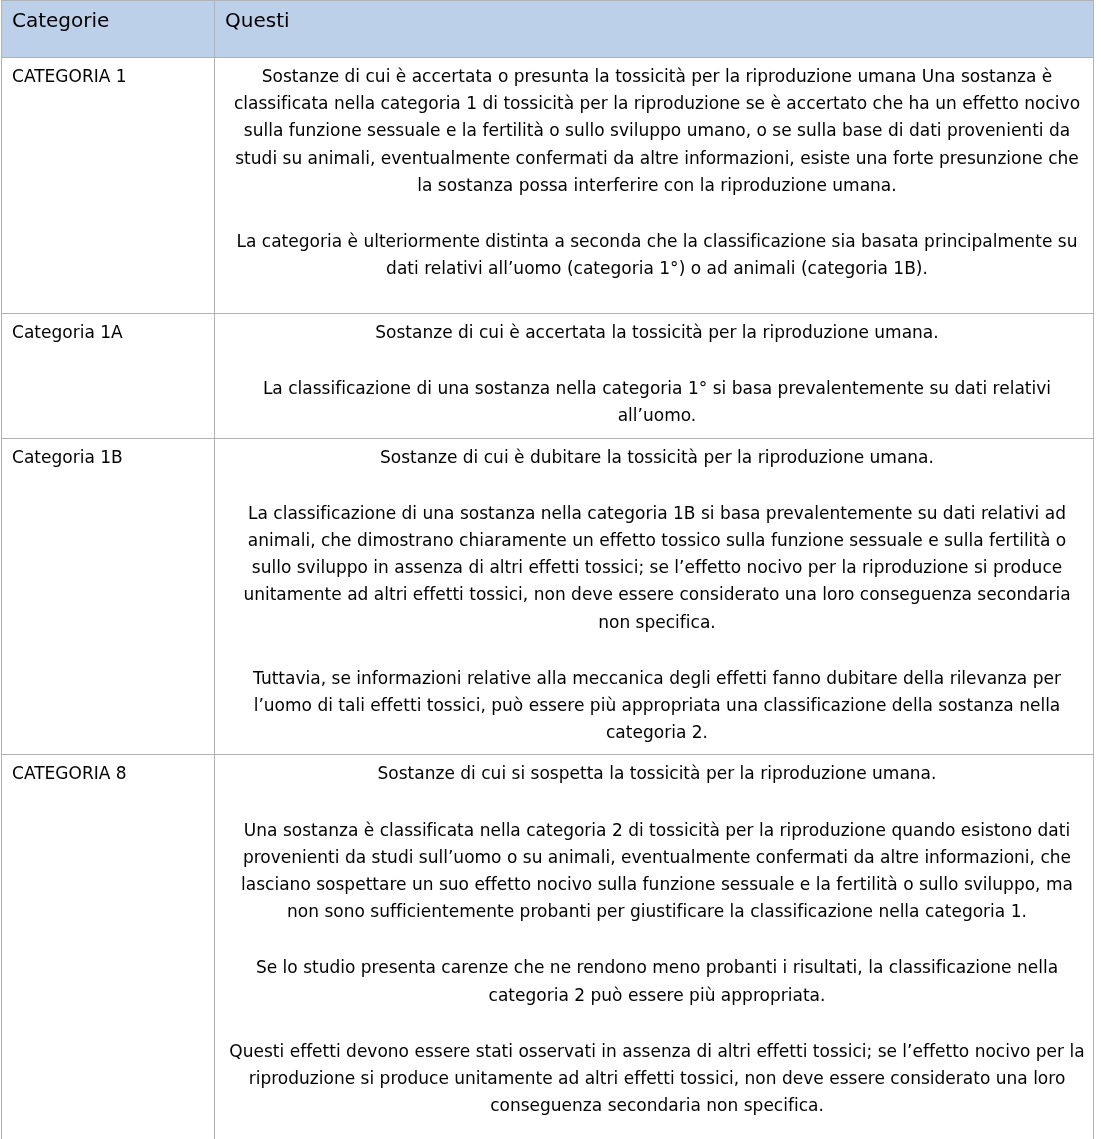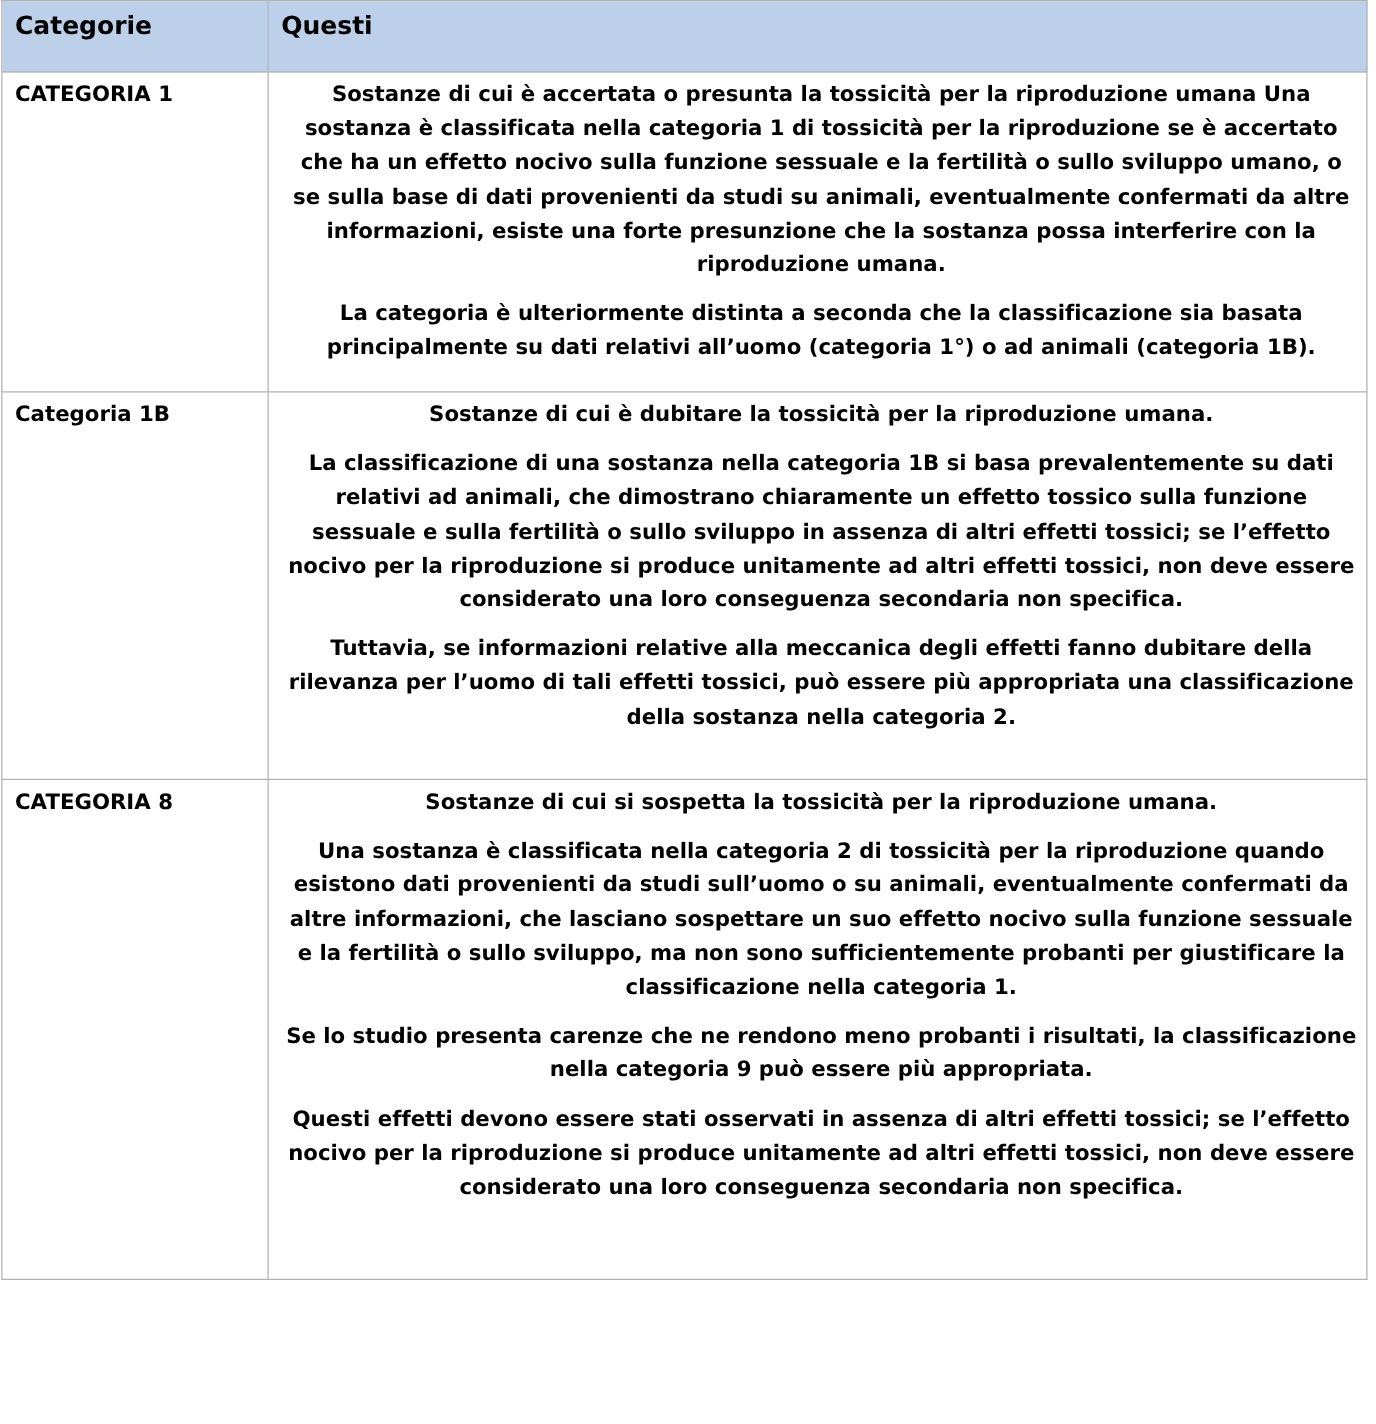--- a/index.html
+++ b/index.html
@@ -22,21 +22,21 @@
   }
   .doc-table col.col-cat { width: 213px; }
   .doc-table col.col-cri { width: 879px; }
 
   .doc-table th,
   .doc-table td {
     border: 1px solid #b2b2b2;
     vertical-align: top;
     padding: 0;
     text-align: left;
-    font-weight: bold;
+    font-weight: normal;
   }
 
   thead th {
     background: #bdd0e9;
     height: 56px;
   }
   thead th .cell-inner {
     padding: 6px 8px 0 10px;
     font-size: 20px;
     line-height: 26px;
@@ -51,21 +51,21 @@
   tbody td.cat-cell .cell-inner {
     padding-left: 10px;
     white-space: nowrap;
   }
   tbody td.cri-cell .cell-inner {
     padding-left: 12px;
     padding-right: 6px;
   }
 
   .para { margin: 0; text-align: center; }
-  .para + .para { margin-top: 12px; }
+  .para + .para { margin-top: 29px; }
 
   
   tr.row-cat1    td { height: 255px; }
   tr.row-cat1a   td { height: 116px; }
   tr.row-cat1b   td { height: 309px; }
   tr.row-cat2    td { height: 399px; }
 </style>
 </head>
 <body>
 
@@ -91,20 +91,31 @@
         <div class="cell-inner">CATEGORIA 1</div>
       </td>
       <td class="cri-cell">
         <div class="cell-inner">
           <p class="para">Sostanze di cui è accertata o presunta la tossicità per la riproduzione umana Una sostanza è classificata nella categoria 1 di tossicità per la riproduzione se è accertato che ha un effetto nocivo sulla funzione sessuale e la fertilità o sullo sviluppo umano, o se sulla base di dati provenienti da studi su animali, eventualmente confermati da altre informazioni, esiste una forte presunzione che la sostanza possa interferire con la riproduzione umana.</p>
           <p class="para">La categoria è ulteriormente distinta a seconda che la classificazione sia basata principalmente su dati relativi all’uomo (categoria 1°) o ad animali (categoria 1B).</p>
         </div>
       </td>
     </tr>
 
+    <tr class="row-cat1a">
+      <td class="cat-cell">
+        <div class="cell-inner">Categoria 1A</div>
+      </td>
+      <td class="cri-cell">
+        <div class="cell-inner">
+          <p class="para">Sostanze di cui è accertata la tossicità per la riproduzione umana.</p>
+          <p class="para">La classificazione di una sostanza nella categoria 1° si basa prevalentemente su dati relativi all’uomo.</p>
+        </div>
+      </td>
+    </tr>
 
     <tr class="row-cat1b">
       <td class="cat-cell">
         <div class="cell-inner">Categoria 1B</div>
       </td>
       <td class="cri-cell">
         <div class="cell-inner">
           <p class="para">Sostanze di cui è dubitare la tossicità per la riproduzione umana.</p>
           <p class="para">La classificazione di una sostanza nella categoria 1B si basa prevalentemente su dati relativi ad animali, che dimostrano chiaramente un effetto tossico sulla funzione sessuale e sulla fertilità o sullo sviluppo in assenza di altri effetti tossici; se l’effetto nocivo per la riproduzione si produce unitamente ad altri effetti tossici, non deve essere considerato una loro conseguenza secondaria non specifica.</p>
           <p class="para">Tuttavia, se informazioni relative alla meccanica degli effetti fanno dubitare della rilevanza per l’uomo di tali effetti tossici, può essere più appropriata una classificazione della sostanza nella categoria 2.</p>
@@ -113,20 +124,20 @@
     </tr>
 
     <tr class="row-cat2">
       <td class="cat-cell">
         <div class="cell-inner">CATEGORIA 8</div>
       </td>
       <td class="cri-cell">
         <div class="cell-inner">
           <p class="para">Sostanze di cui si sospetta la tossicità per la riproduzione umana.</p>
           <p class="para">Una sostanza è classificata nella categoria 2 di tossicità per la riproduzione quando esistono dati provenienti da studi sull’uomo o su animali, eventualmente confermati da altre informazioni, che lasciano sospettare un suo effetto nocivo sulla funzione sessuale e la fertilità o sullo sviluppo, ma non sono sufficientemente probanti per giustificare la classificazione nella categoria 1.</p>
-          <p class="para">Se lo studio presenta carenze che ne rendono meno probanti i risultati, la classificazione nella categoria 9 può essere più appropriata.</p>
+          <p class="para">Se lo studio presenta carenze che ne rendono meno probanti i risultati, la classificazione nella categoria 2 può essere più appropriata.</p>
           <p class="para">Questi effetti devono essere stati osservati in assenza di altri effetti tossici; se l’effetto nocivo per la riproduzione si produce unitamente ad altri effetti tossici, non deve essere considerato una loro conseguenza secondaria non specifica.</p>
         </div>
       </td>
     </tr>
 
   </tbody>
 </table>
 
 </body></html>

